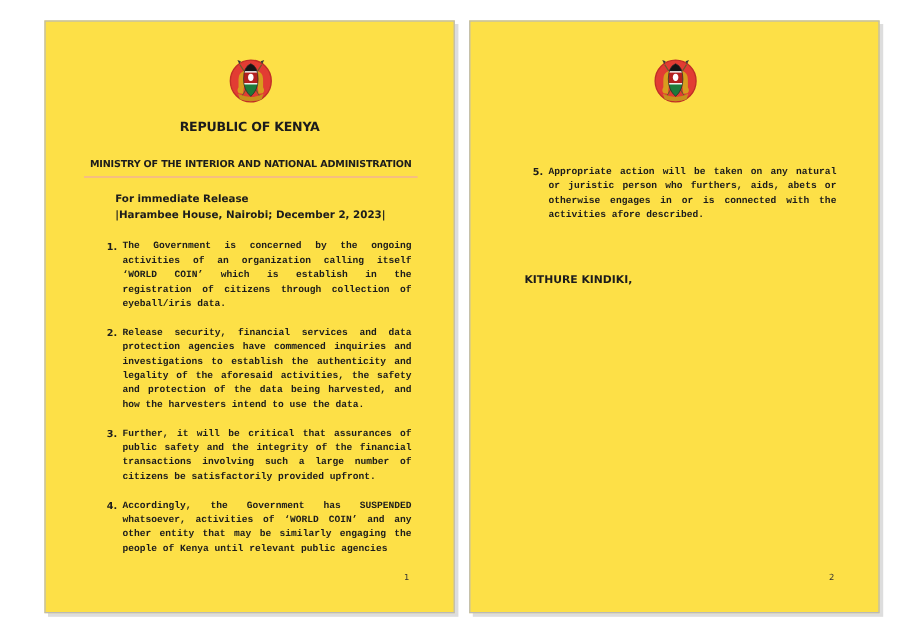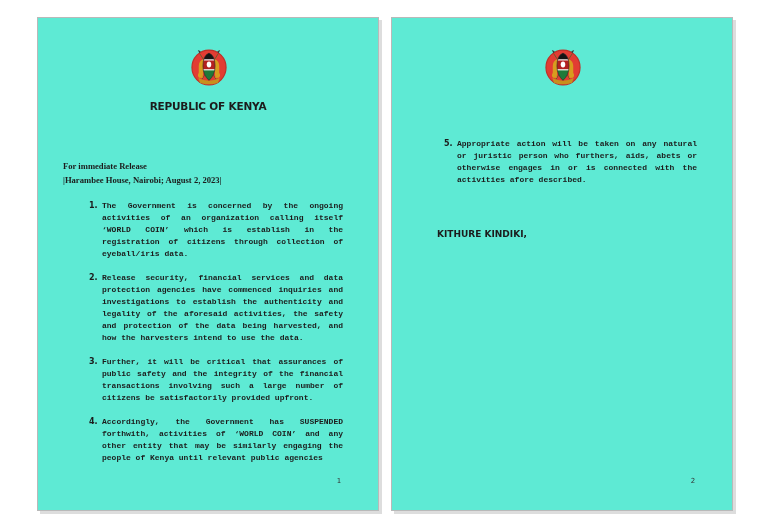--- a/index.html
+++ b/index.html
@@ -10,21 +10,21 @@
     overflow: hidden;
     font-family: "DejaVu Sans", "Liberation Sans", sans-serif;
     font-weight: bold;
     color: #1c1c1c;
     -webkit-font-smoothing: antialiased;
   }
   .page {
     position: absolute;
     top: 17px;
     width: 340px; height: 492px;
-    background: #5eead4;
+    background: #fde047;
     border: 1px solid #b9b9b9;
     box-shadow: 3px 3px 0 #dddddd;
   }
   #page1 { left: 37px; }
   #page2 { left: 391px; }
 
   .emblem {
     position: absolute;
     left: 148px; top: 26px;
     width: 46px; height: 47px;
@@ -45,24 +45,23 @@
     text-align: center;
     font-size: 8px;
     letter-spacing: -0.15px;
     white-space: nowrap;
     padding-bottom: 6px;
     border-bottom: 1.6px solid #f2a7a7;
     overflow: visible;
   }
   .release {
     position: absolute;
-    left: 25px; top: 141px;
+    left: 58px; top: 141px;
     font-size: 8.6px;
     line-height: 14px;
-    font-family: Liberation Serif, serif;
   }
   .list {
     position: absolute;
     display: flex;
     flex-direction: column;
     gap: 12px;
   }
   #page1 .list { left: 51px; top: 182px; width: 254px; }
   #page2 .list { left: 52px; top: 120px; width: 253px; }
   .item { display: flex; font-size: 8px; line-height: 12px; }
@@ -120,42 +119,43 @@
         <rect x="20" y="20.2" width="20" height="1.5" fill="#ffffff"></rect>
         <rect x="20" y="33.3" width="20" height="1.5" fill="#ffffff"></rect>
         <ellipse cx="30" cy="27" rx="3" ry="4" fill="#ffffff"></ellipse>
       </g>
       <path d="M30,12 q8,3 8,17 q0,12 -8,19 q-8,-7 -8,-19 q0,-14 8,-17 z" fill="none" stroke="#2a2a2a" stroke-width="0.8"></path>
     </svg>
   </div>
 
   <div class="doc-title">REPUBLIC OF KENYA</div>
 
+  <div class="ministry">MINISTRY OF THE INTERIOR AND NATIONAL ADMINISTRATION</div>
 
   <div class="release">
     <div>For immediate Release</div>
-    <div>|Harambee House, Nairobi; August 2, 2023|</div>
+    <div>|Harambee House, Nairobi; December 2, 2023|</div>
   </div>
 
   <div class="list">
     <div class="item">
       <span class="num">1.</span>
       <div class="txt">The Government is concerned by the ongoing activities of an organization calling itself ‘WORLD COIN’ which is establish in the registration of citizens through collection of eyeball/iris data.</div>
     </div>
     <div class="item">
       <span class="num">2.</span>
       <div class="txt">Release security, financial services and data protection agencies have commenced inquiries and investigations to establish the authenticity and legality of the aforesaid activities, the safety and protection of the data being harvested, and how the harvesters intend to use the data.</div>
     </div>
     <div class="item">
       <span class="num">3.</span>
       <div class="txt">Further, it will be critical that assurances of public safety and the integrity of the financial transactions involving such a large number of citizens be satisfactorily provided upfront.</div>
     </div>
     <div class="item">
       <span class="num">4.</span>
-      <div class="txt">Accordingly, the Government has SUSPENDED forthwith, activities of ‘WORLD COIN’ and any other entity that may be similarly engaging the people of Kenya until relevant public agencies</div>
+      <div class="txt">Accordingly, the Government has SUSPENDED whatsoever, activities of ‘WORLD COIN’ and any other entity that may be similarly engaging the people of Kenya until relevant public agencies</div>
     </div>
   </div>
 
   <div class="pagenum">1</div>
 </div>
 
 <div class="page" id="page2">
 
   <div class="emblem">
     <svg viewBox="0 0 60 62" aria-hidden="true">

